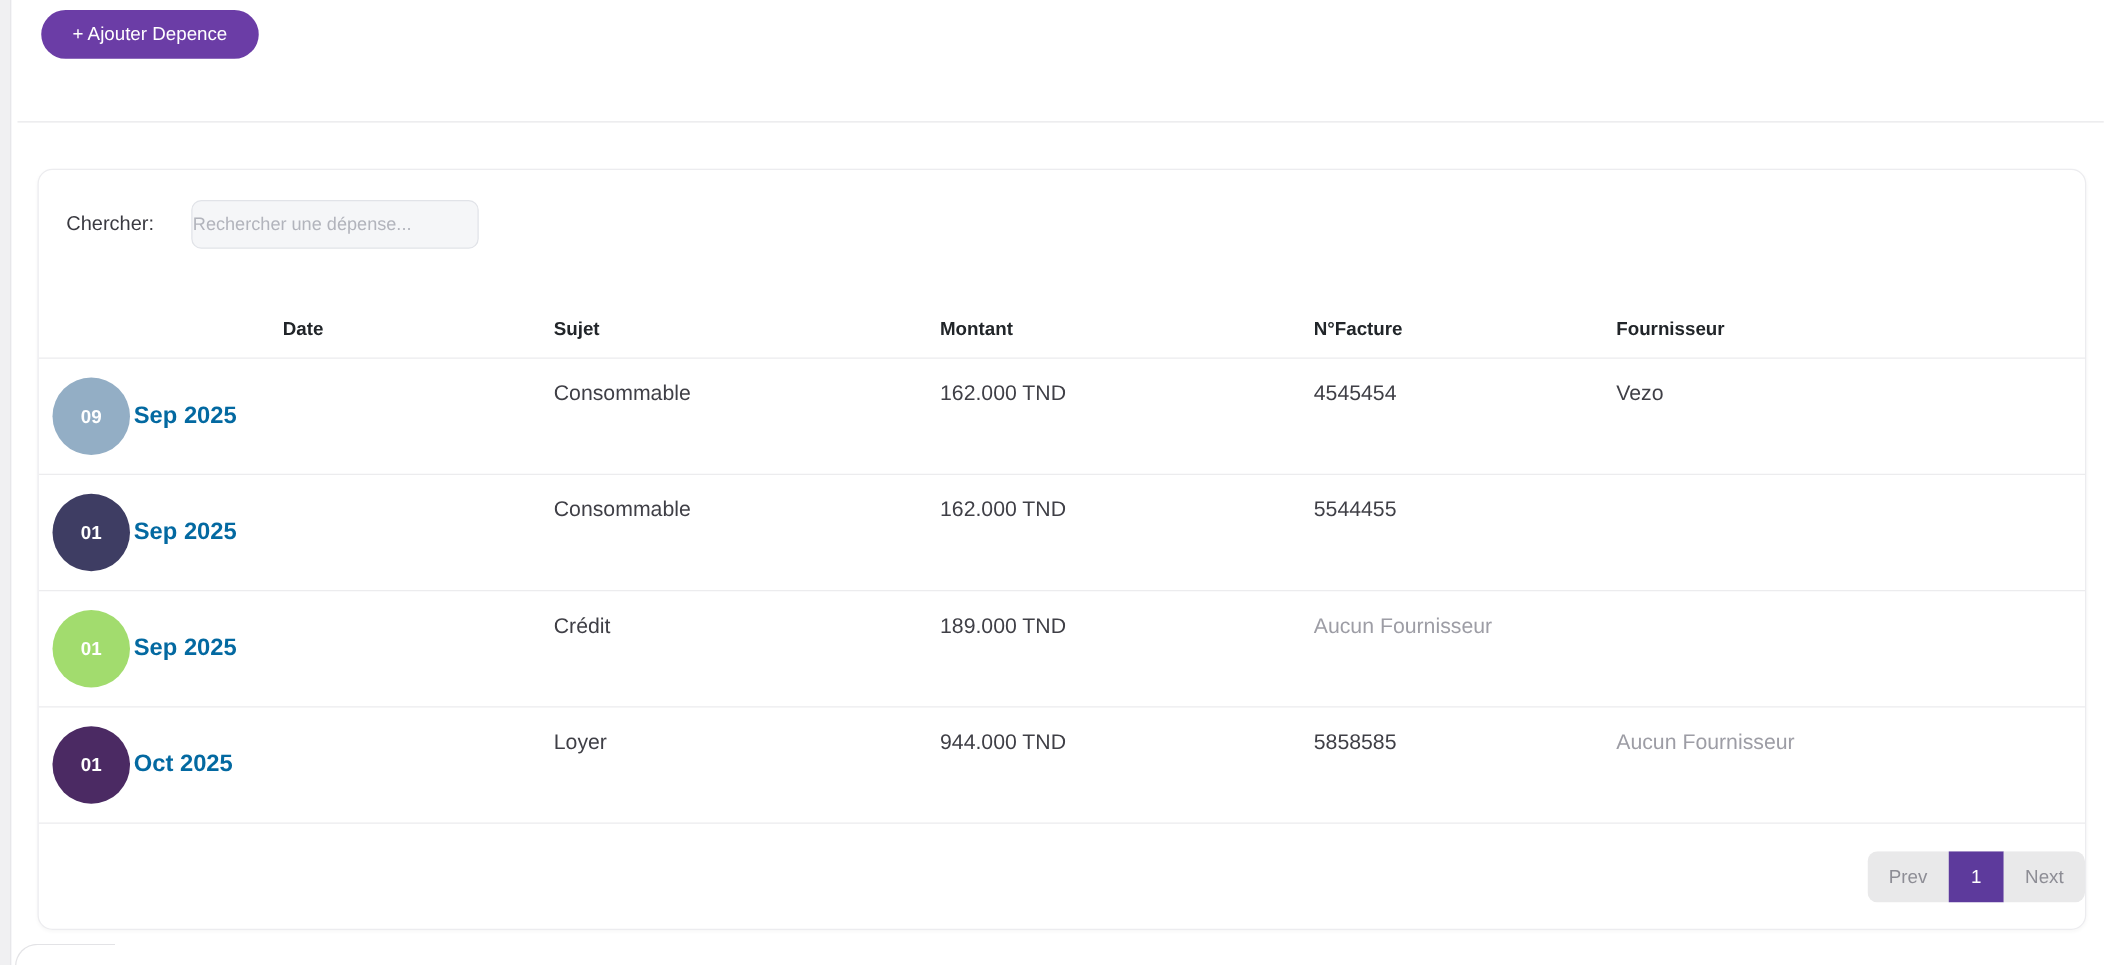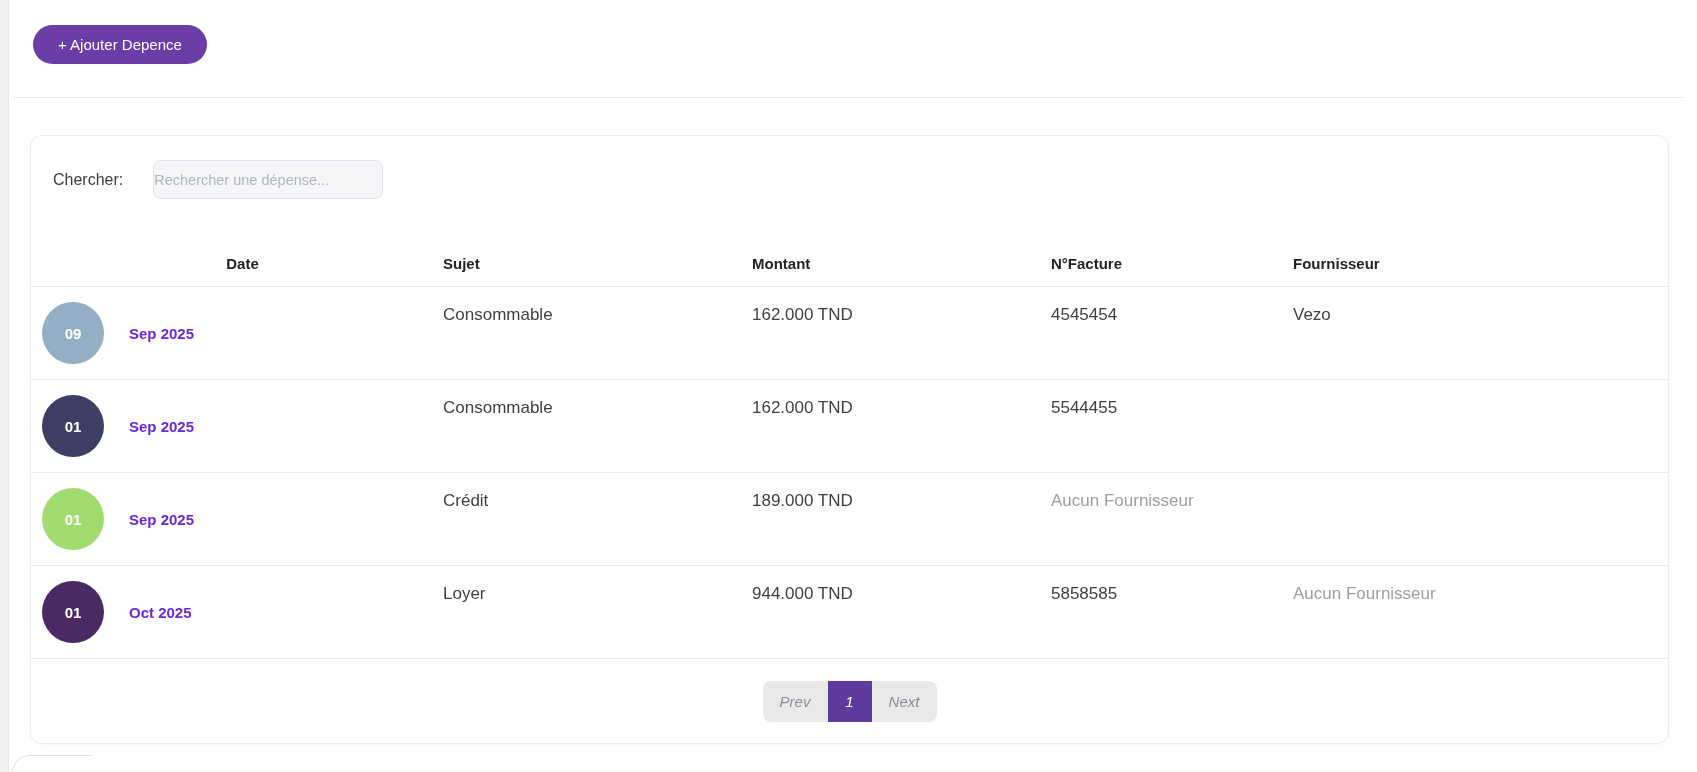--- a/index.html
+++ b/index.html
@@ -2,21 +2,21 @@
 <html><head>
 <meta charset="utf-8">
 <style>
   * { margin: 0; padding: 0; box-sizing: border-box; }
   html, body { width: 1697px; height: 772px; background: #ffffff;
     font-family: "Liberation Sans", sans-serif; color: #3f3f46; overflow: hidden; }
 
   .left-strip { position: absolute; left: 0; top: 0; width: 9px; height: 772px;
     background: #f0f0f2; border-right: 1px solid #e7e7ea; }
 
-  .add-btn { position: absolute; left: 33px; top: 25px; height: 39px;
+  .add-btn { position: absolute; left: 33px; top: 8px; height: 39px;
     padding: 0 25px; border: none; border-radius: 19.5px; background: #6b3da6;
     color: #ffffff; font-size: 15px; font-family: "Liberation Sans", sans-serif;
     cursor: pointer; }
 
   .top-divider { position: absolute; left: 14px; right: 14px; top: 97px;
     height: 0; border-top: 1px solid #e8e8ea; }
 
   .card { position: absolute; left: 30px; top: 135px; width: 1639px; height: 609px;
     background: #ffffff; border: 1px solid #ececef; border-radius: 12px;
     box-shadow: 0 1px 3px rgba(0,0,0,0.03); overflow: hidden; }
@@ -36,23 +36,23 @@
   .th:first-child { padding-left: 11px; text-align: center; }
 
   .trow { height: 93px; border-bottom: 1px solid #ececee; }
   .cell { padding-top: 18px; font-size: 17px; color: #3f3f46; }
   .cell.muted { color: #9d9da5; }
 
   .date-cell { display: flex; align-items: center; padding-left: 11px; }
   .day-circle { width: 62px; height: 62px; border-radius: 50%; flex: 0 0 62px;
     display: flex; align-items: center; justify-content: center;
     color: #ffffff; font-size: 15px; font-weight: bold; }
-  .month-year { margin-left: 25px; font-size: 15px; font-weight: bold; color: #6d28d9; }
+  .month-year { margin-left: 3px; font-size: 19px; font-weight: bold; color: #0369a1; }
 
-  .footer { height: 85px; display: flex; align-items: center; justify-content: center; font-style: italic; }
+  .footer { height: 85px; display: flex; align-items: center; justify-content: flex-end; }
   .pagination { display: flex; height: 41px; border-radius: 8px; overflow: hidden; }
   .page-item { width: 65px; height: 41px; display: flex; align-items: center;
     justify-content: center; background: #e9e9ea; color: #8d8d95; font-size: 15px;
     cursor: pointer; }
   .page-item.active { width: 44px; background: #5d3a9c; color: #ffffff; font-weight: 500; }
 
   .bottom-arc { position: absolute; left: 12px; top: 755px; width: 80px; height: 40px;
     border-top: 1px solid #e3e3e6; border-left: 1px solid #e3e3e6;
     border-top-left-radius: 18px; }
 </style>

